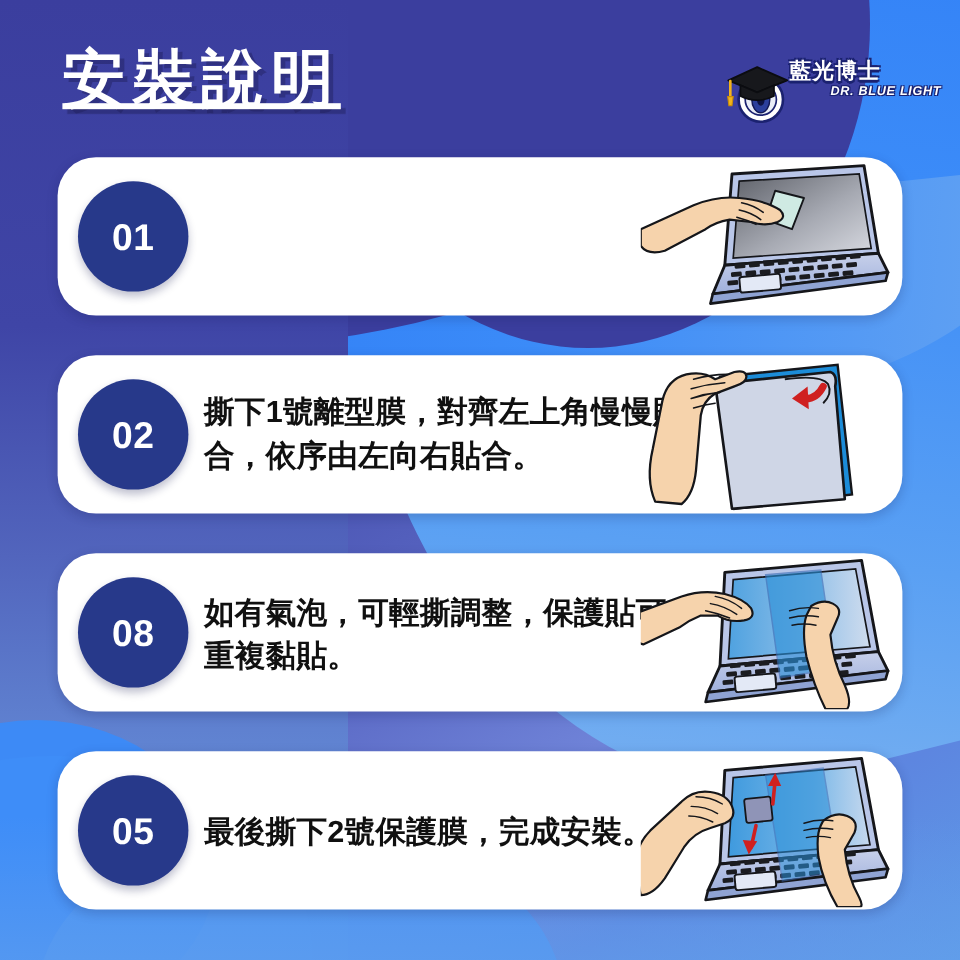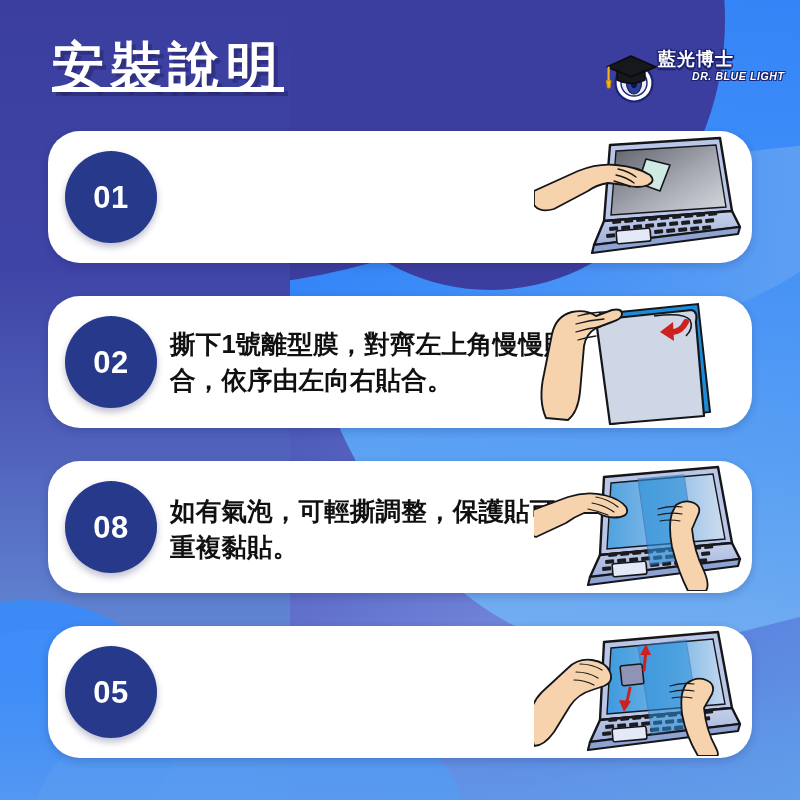--- a/index.html
+++ b/index.html
@@ -461,20 +461,21 @@
             <path d="M126 56 Q136 54 146 56"></path>
           </g>
         </svg>
       </div>
     </div>
 
     <div class="card card-4">
       <div class="badge">
         <span class="badge-num">05</span>
       </div>
+      <div class="card-text">最後撕下2號保護膜，完成安裝。</div>
       <div class="art">
         <svg viewBox="0 0 208 126" xmlns="http://www.w3.org/2000/svg">
           <defs>
             <linearGradient id="scr4" x1="0" y1="0" x2="1" y2="0">
               <stop offset="0" stop-color="#3f9ade"></stop>
                 <stop offset=".6" stop-color="#7ab8e8"></stop>
                 <stop offset="1" stop-color="#c6d8ee"></stop>
             </linearGradient>
             <linearGradient id="base4" x1="0" y1="0" x2="0" y2="1">
               <stop offset="0" stop-color="#c7d0ea"></stop>

